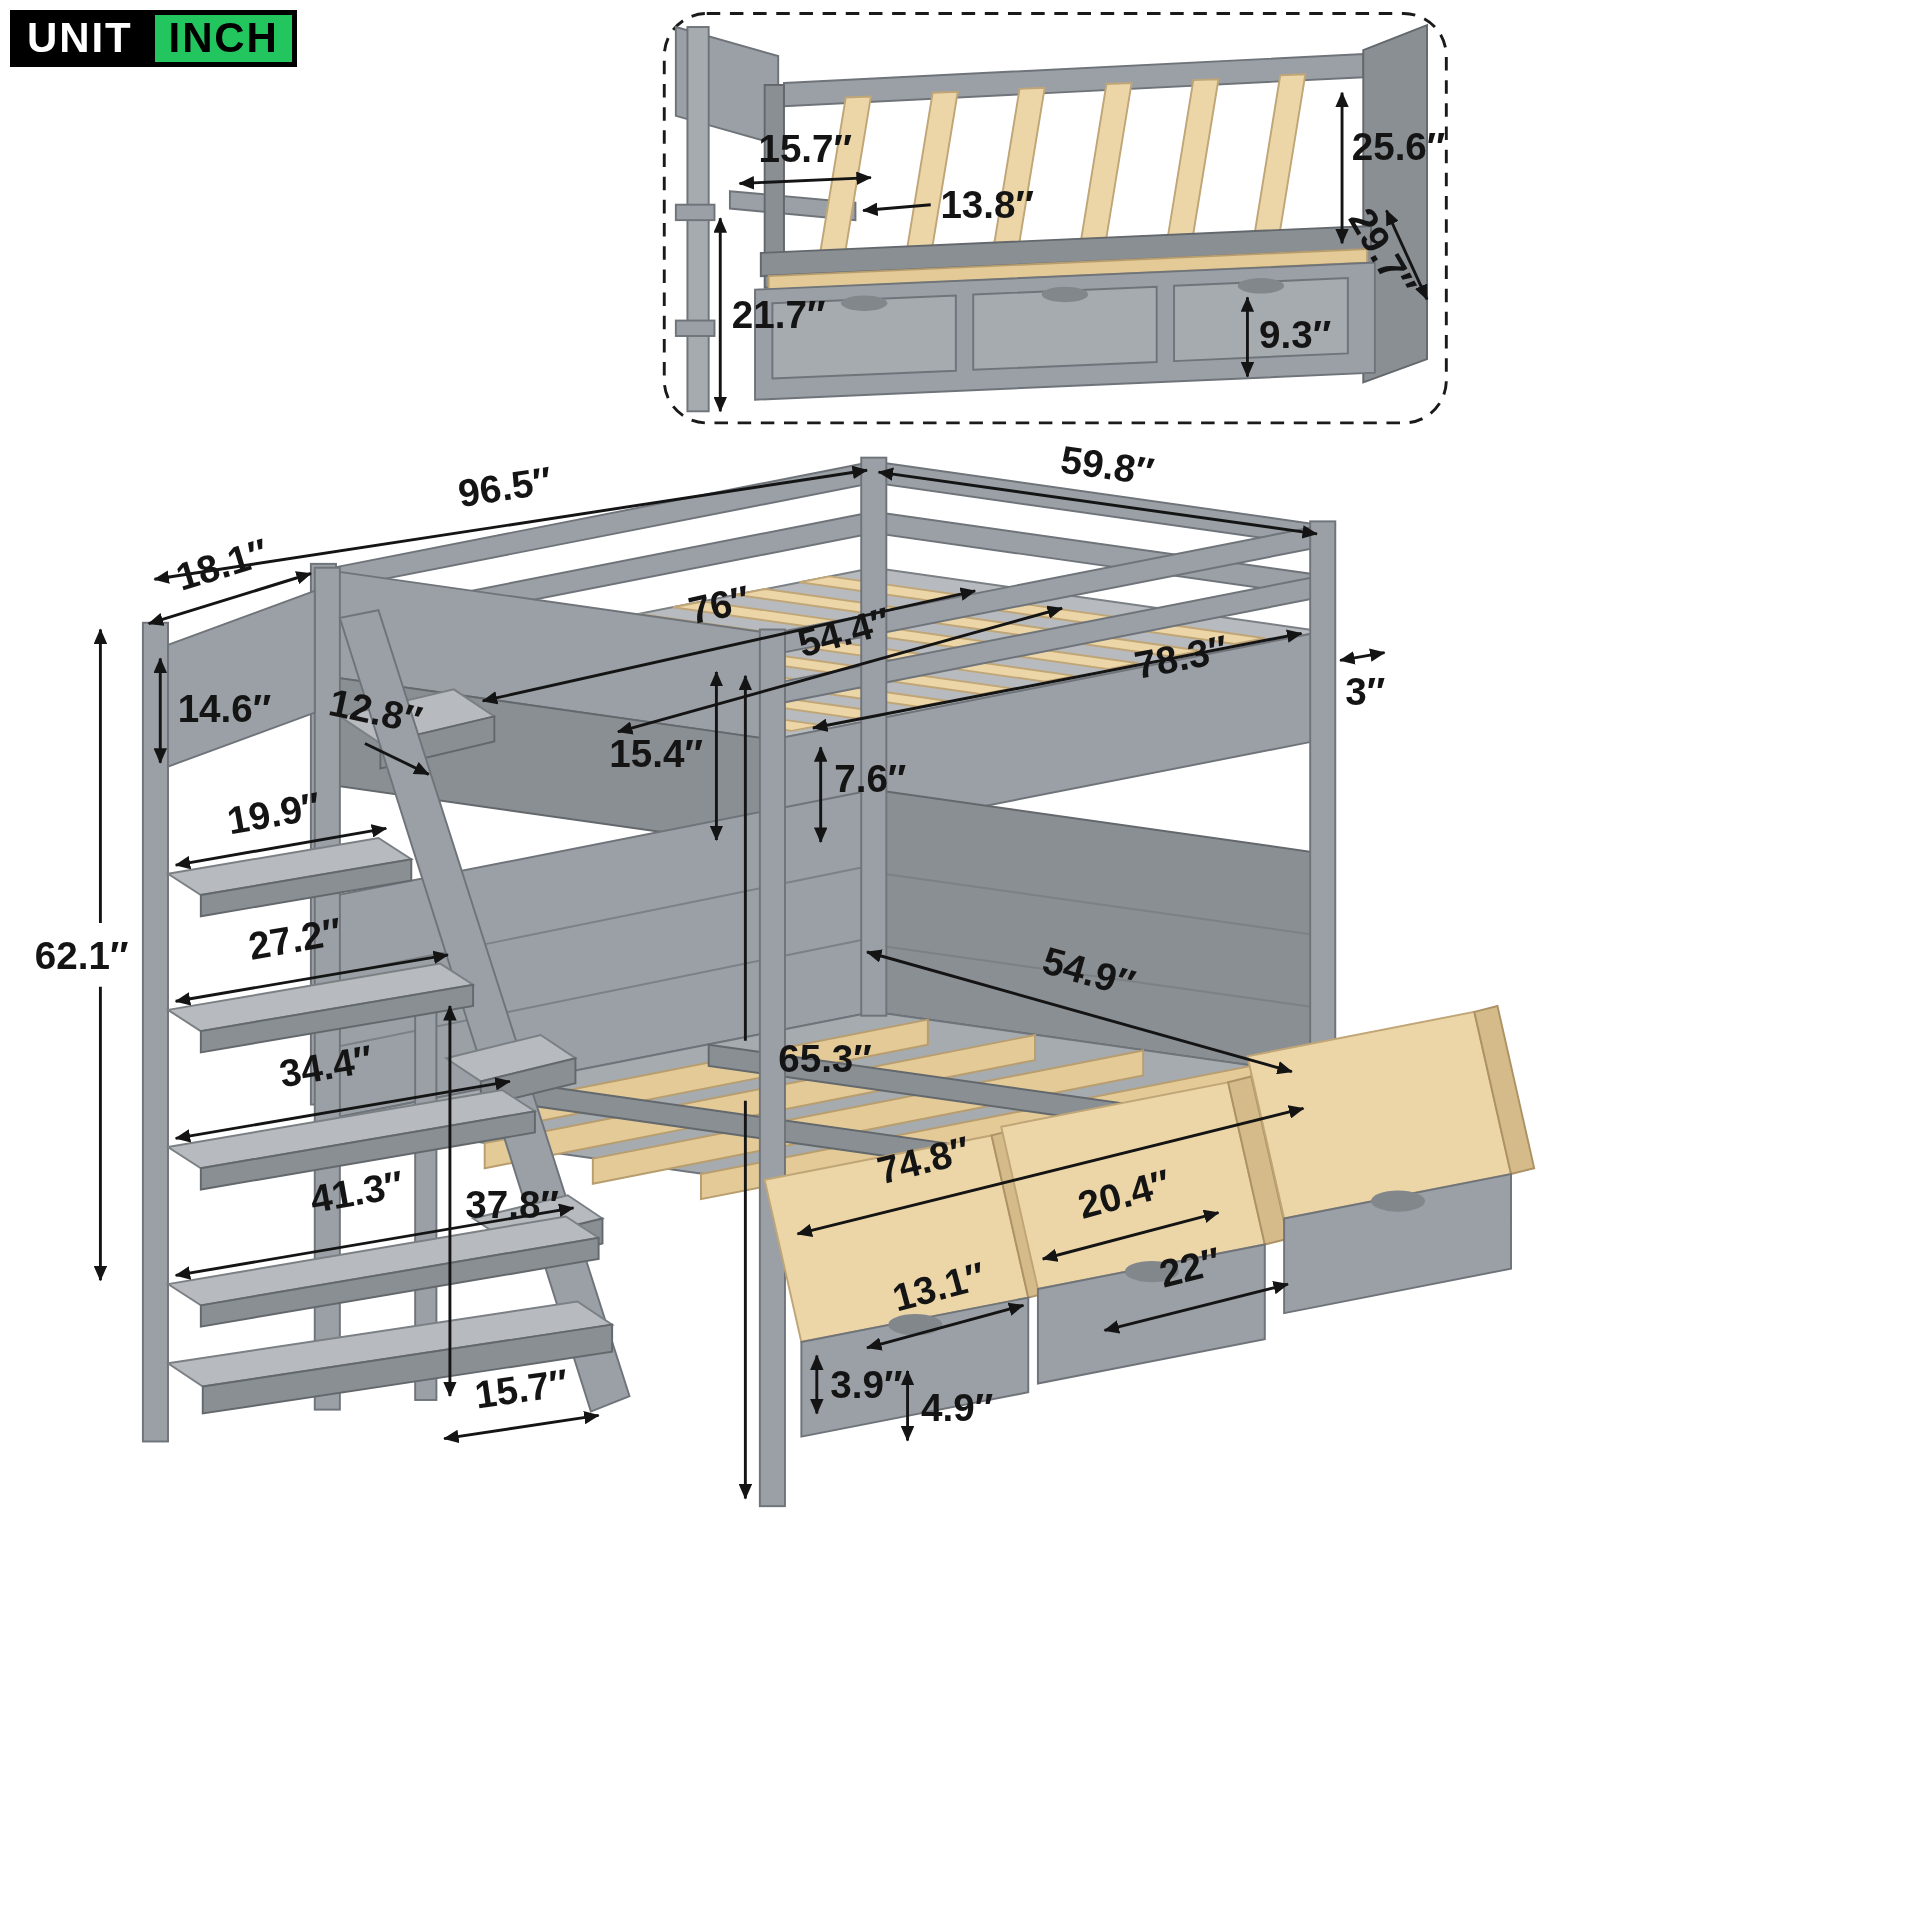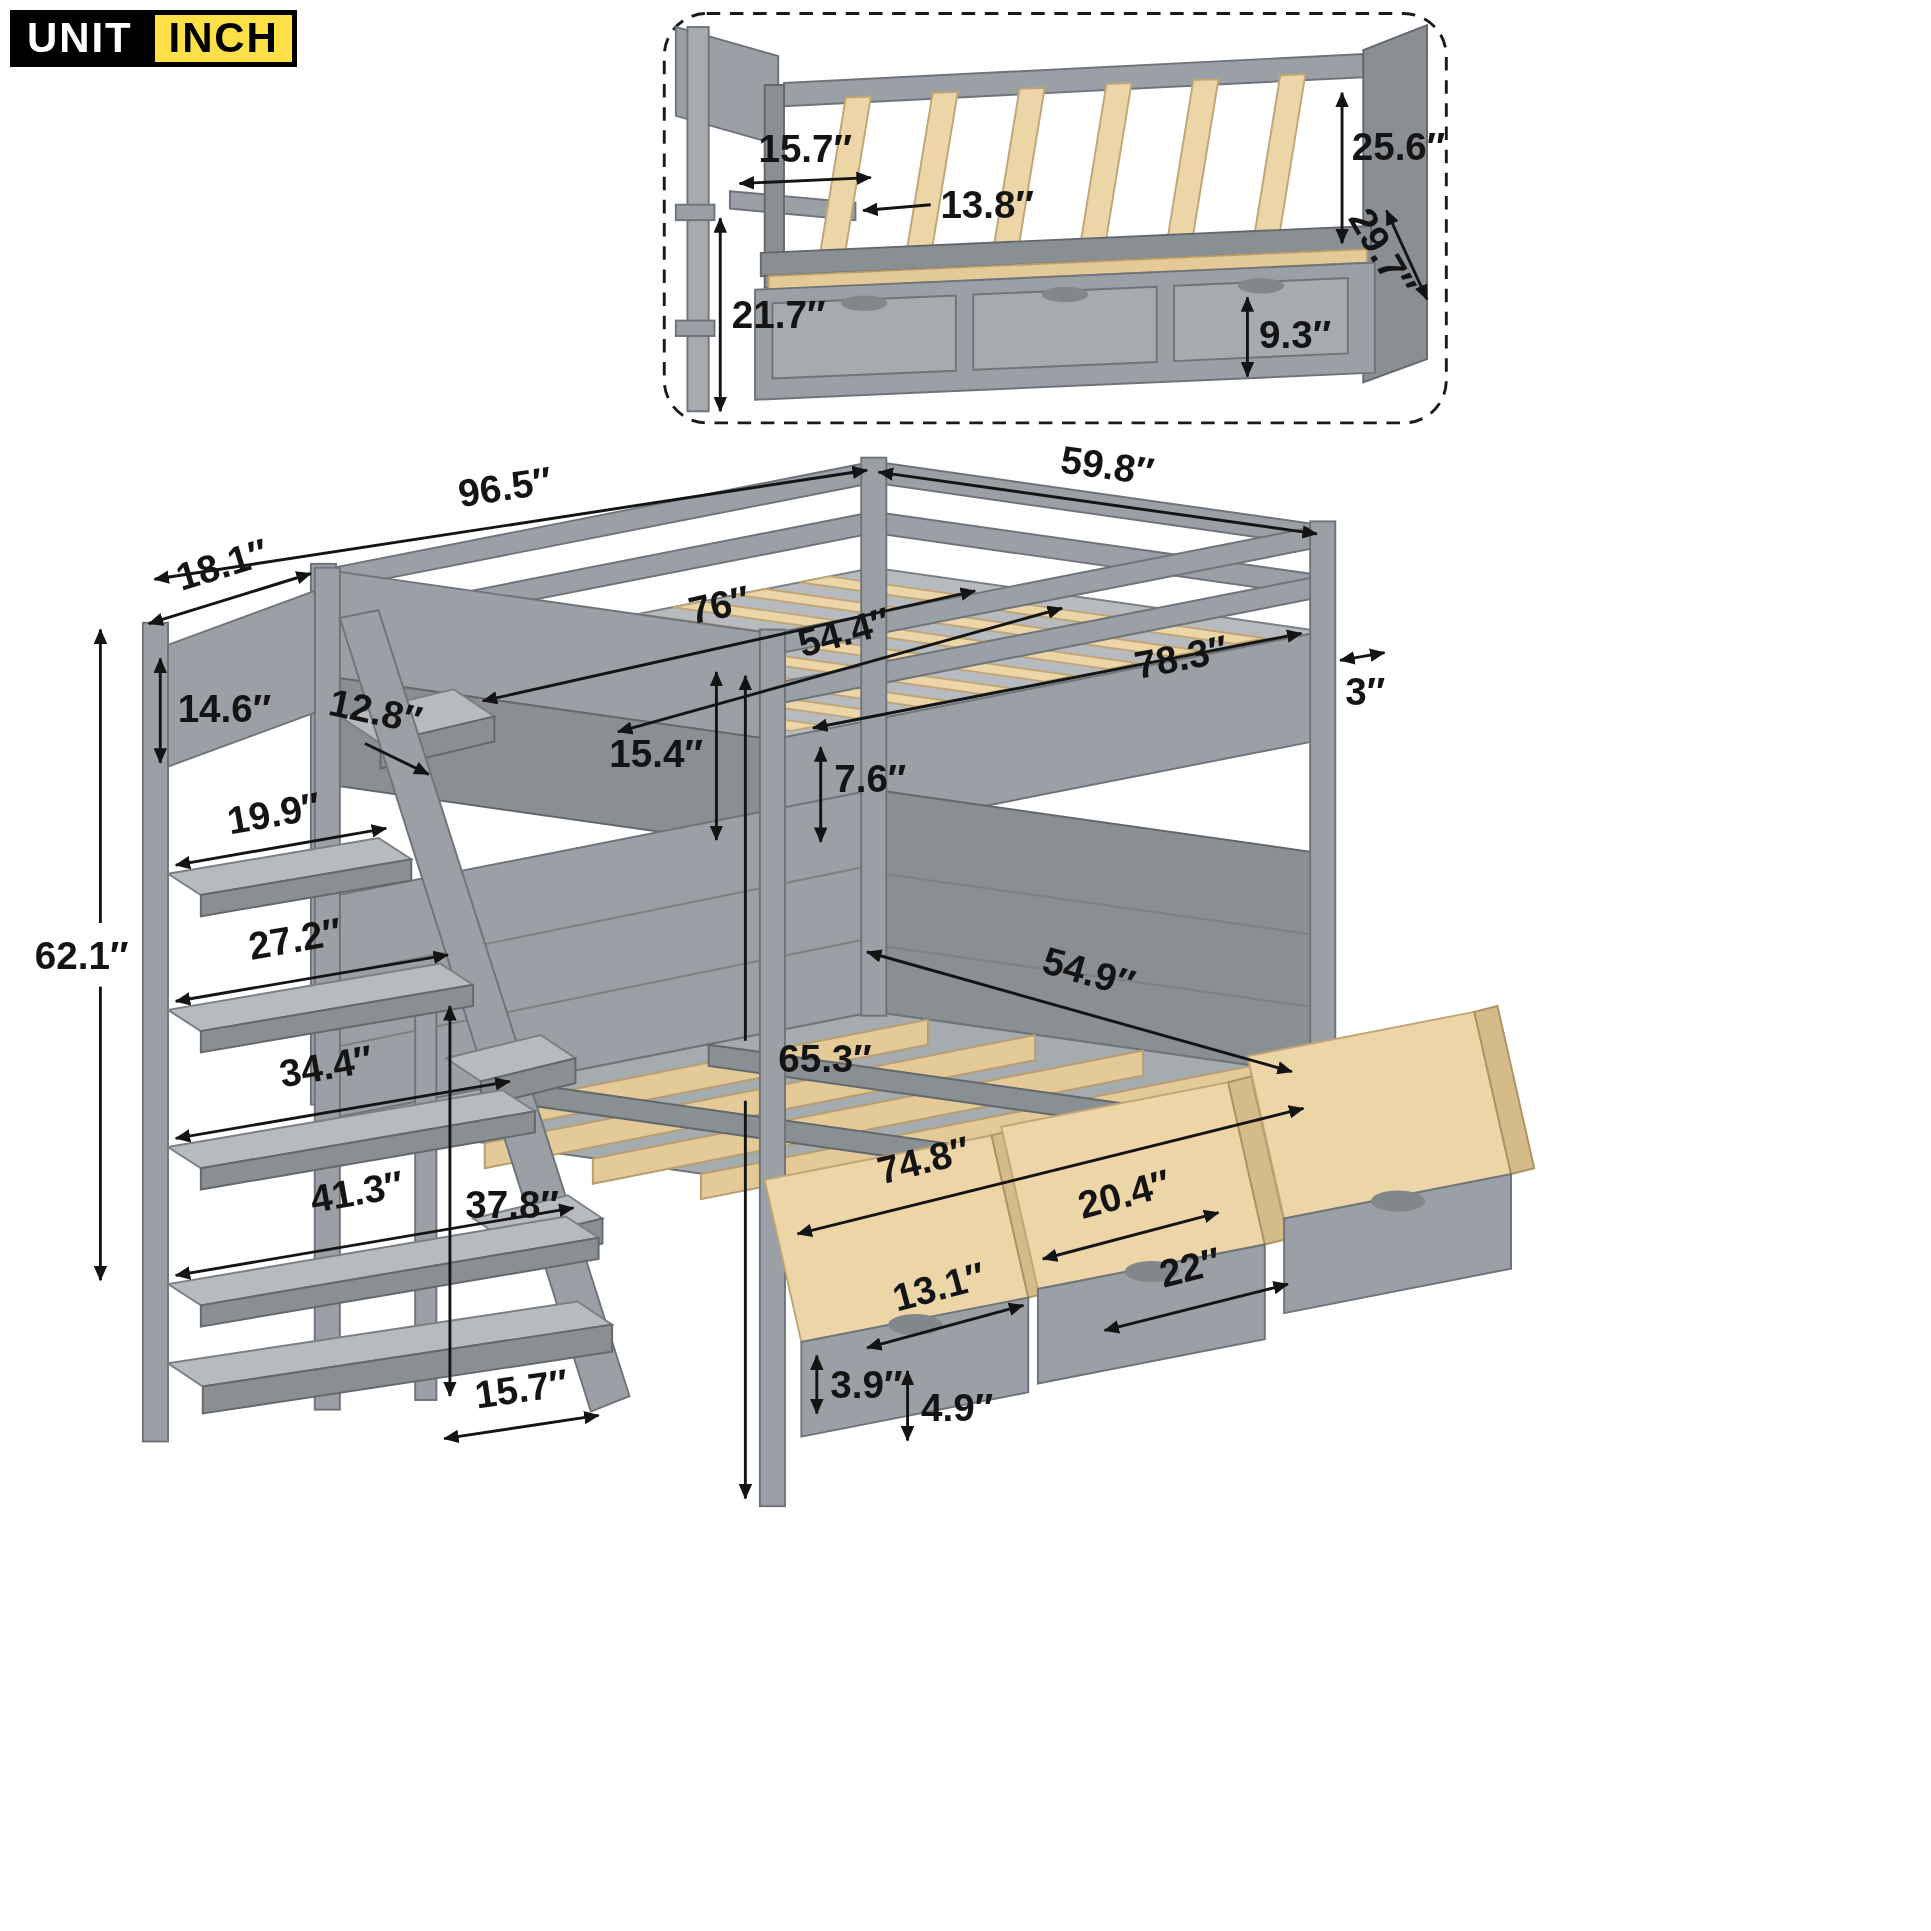--- a/index.html
+++ b/index.html
@@ -1,20 +1,20 @@
 <!DOCTYPE html>
 <html><head>
 <meta charset="utf-8">
 <style>
   html,body{margin:0;padding:0;background:#ffffff;}
   .stage{position:relative;width:1726px;height:1931px;background:#ffffff;overflow:hidden;}
   .unit-badge{position:absolute;top:9.7px;left:9.7px;display:flex;z-index:5;
     font-family:"Liberation Sans","DejaVu Sans",sans-serif;font-weight:bold;font-size:42px;line-height:1;}
   .unit-k{background:#000;color:#fff;padding:7.7px 17.4px;letter-spacing:1.9px;}
-  .unit-v{background:#fde047;color:#000;border:5.8px solid #000;padding:1.9px 13.5px;letter-spacing:1.9px;}
+  .unit-v{background:#22c55e;color:#000;border:5.8px solid #000;padding:1.9px 13.5px;letter-spacing:1.9px;}
   svg{position:absolute;top:0;left:0;}
   svg text{font-family:"Liberation Sans","DejaVu Sans",sans-serif;font-weight:bold;font-size:40px;fill:#141414;}
   .mid{text-anchor:middle}.st{text-anchor:start}.en{text-anchor:end}
   .fg{fill:#9aa0a5;stroke:#6f747a;stroke-width:2}
   .fgl{fill:#b7bbbf;stroke:#7b8085;stroke-width:2}
   .fgm{fill:#a6abb0;stroke:#6f747a;stroke-width:2}
   .fgd{fill:#8a8f94;stroke:#63686d;stroke-width:2}
   .wd{fill:#ecd6a8;stroke:#c0a677;stroke-width:2}
   .wd2{fill:#e3ca97;stroke:#b89e6f;stroke-width:2}
   .wdd{fill:#d6bb8a;stroke:#ad9265;stroke-width:2}

